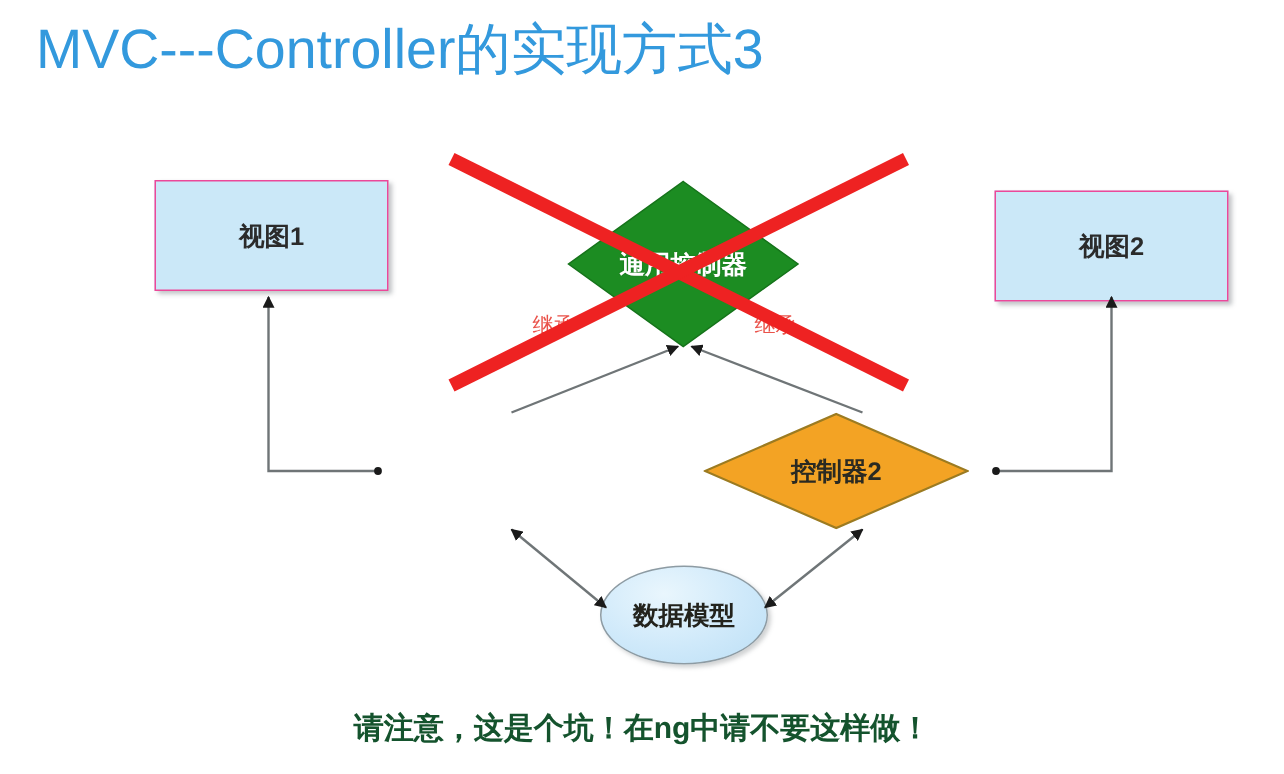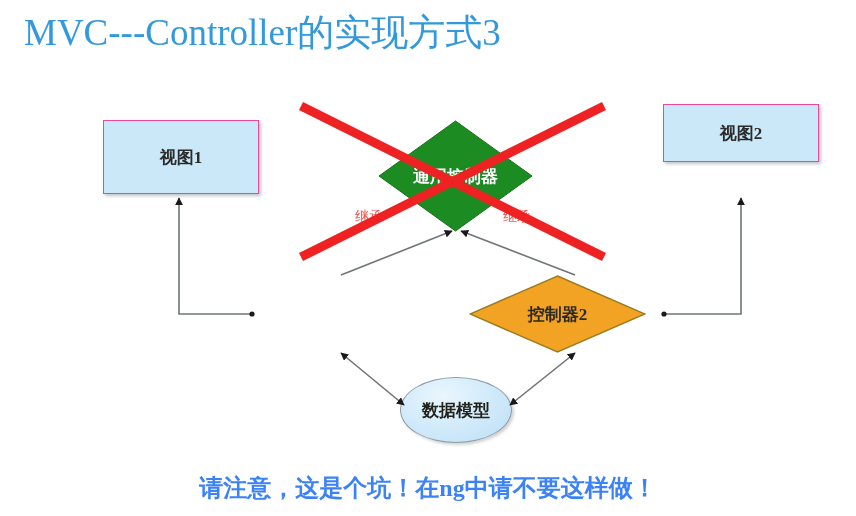--- a/index.html
+++ b/index.html
@@ -6,21 +6,21 @@
     margin: 0;
     padding: 0;
     background: #ffffff;
   }
   #slide {
     position: relative;
     width: 856px;
     height: 516px;
     background: #ffffff;
     overflow: hidden;
-    font-family: Liberation Serif, serif;
+    font-family: Liberation Sans, sans-serif;
   }
 
   
   #title {
     position: absolute;
     left: 24px;
     top: 8px;
     font-size: 37px;
     letter-spacing: 0px;
     color: #3399dd;
@@ -45,21 +45,21 @@
   
   .view-box {
     position: absolute;
     background: #cbe8f8;
     border: 1px solid #ec4899;
     box-shadow: 2px 2px 3px rgba(120,125,130,0.45);
     box-sizing: border-box;
   }
   .view-box .shape-label { color: #2b2b2b; }
   #view1 { left: 103px; top: 120px; width: 156px; height: 74px; }
-  #view2 { left: 663px; top: 104px; width: 156px; height: 58px; }
+  #view2 { left: 663px; top: 127px; width: 156px; height: 74px; }
 
   
   .diamond {
     position: absolute;
   }
   .diamond svg { display: block; }
   #generic-ctrl { left: 378px; top: 120px; width: 155px; height: 112px; }
   #generic-ctrl .shape-label { color: #ffffff; font-size: 17px; text-shadow: 0 0 1px rgba(0,0,0,.25); }
   #ctrl1 { left: 252px; top: 275px; width: 177px; height: 78px; }
   #ctrl2 { left: 469px; top: 275px; width: 177px; height: 78px; }
@@ -99,22 +99,22 @@
   #redx { z-index: 40; }
   #connectors { z-index: 5; }
 
   
   #caption {
     position: absolute;
     left: 0;
     top: 472px;
     width: 856px;
     text-align: center;
-    color: #3b82f6;
-    font-size: 24px;
+    color: #14532d;
+    font-size: 20px;
     font-weight: 700;
     white-space: nowrap;
   }
 </style>
 </head>
 <body>
 
 <div id="slide">
 
   <div id="title">MVC---Controller的实现方式3</div>

